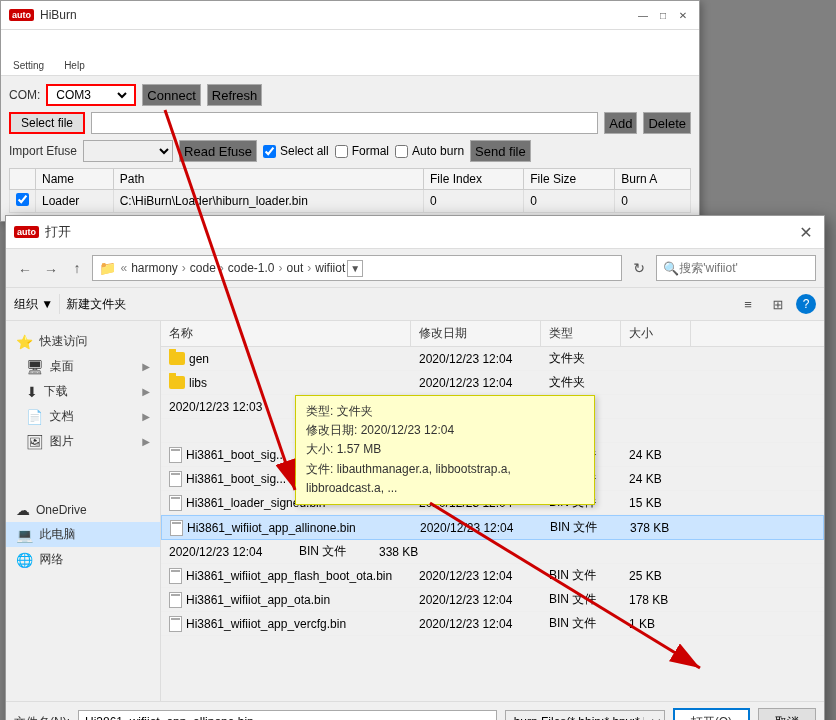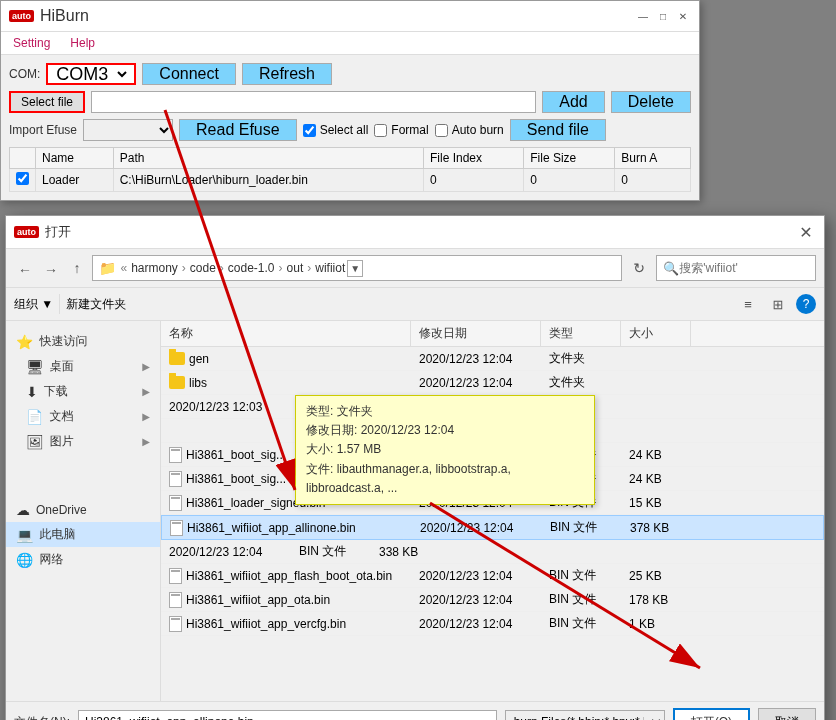--- a/index.html
+++ b/index.html
@@ -21,40 +21,40 @@
       align-items: center;
       border-bottom: 1px solid #ddd;
       justify-content: space-between;
     }
     .hiburn-titlebar-left {
       display: flex; align-items: center; gap: 6px;
     }
     .hiburn-logo {
       background: #cc0000; color: white; font-size: 9px; padding: 1px 3px; border-radius: 2px; font-weight: bold;
     }
-    .hiburn-title { font-size: 16px; color: #333; }
+    .hiburn-title { font-size: 12px; color: #333; }
     .titlebar-buttons { display: flex; gap: 4px; }
     .titlebar-btn { width: 16px; height: 16px; display: flex; align-items: center; justify-content: center; font-size: 10px; cursor: pointer; color: #555; }
     .menu-bar { padding: 2px 8px; background: white; display: flex; gap: 12px; border-bottom: 1px solid #ddd; }
-    .menu-item { font-size: 12px; color: #be185d; cursor: pointer; padding: 2px 4px; }
+    .menu-item { font-size: 10px; color: #404040; cursor: pointer; padding: 2px 4px; margin-top: 26px; }
 
     .hiburn-content { padding: 8px; }
 
     .row { display: flex; align-items: center; gap: 6px; margin-bottom: 6px; }
     .label { font-size: 12px; color: #333; white-space: nowrap; }
 
     .com-select {
       border: 2px solid #ff0000; background: white; padding: 2px 4px; font-size: 12px;
       display: flex; align-items: center; width: 90px; height: 22px;
     }
-    .com-select select { border: none; outline: none; font-size: 18px; width: 100%; background: transparent; }
+    .com-select select { border: none; outline: none; font-size: 12px; width: 100%; background: transparent; }
 
     .btn {
-      padding: 3px 16px; background: #7dd3fc; border: 1px solid #aaa;
-      font-size: 16px; cursor: pointer; white-space: nowrap; height: 22px;
+      padding: 3px 4px; background: #737373; border: 1px solid #aaa;
+      font-size: 13px; cursor: pointer; white-space: nowrap; height: 22px;
       display: flex; align-items: center;
     }
 
     .select-file-btn {
       border: 2px solid #ff0000; background: #e0e0e0; padding: 3px 10px;
       font-size: 12px; cursor: pointer; height: 22px; display: flex; align-items: center;
     }
 
     .text-input {
       border: 1px solid #aaa; padding: 2px 4px; font-size: 12px;

